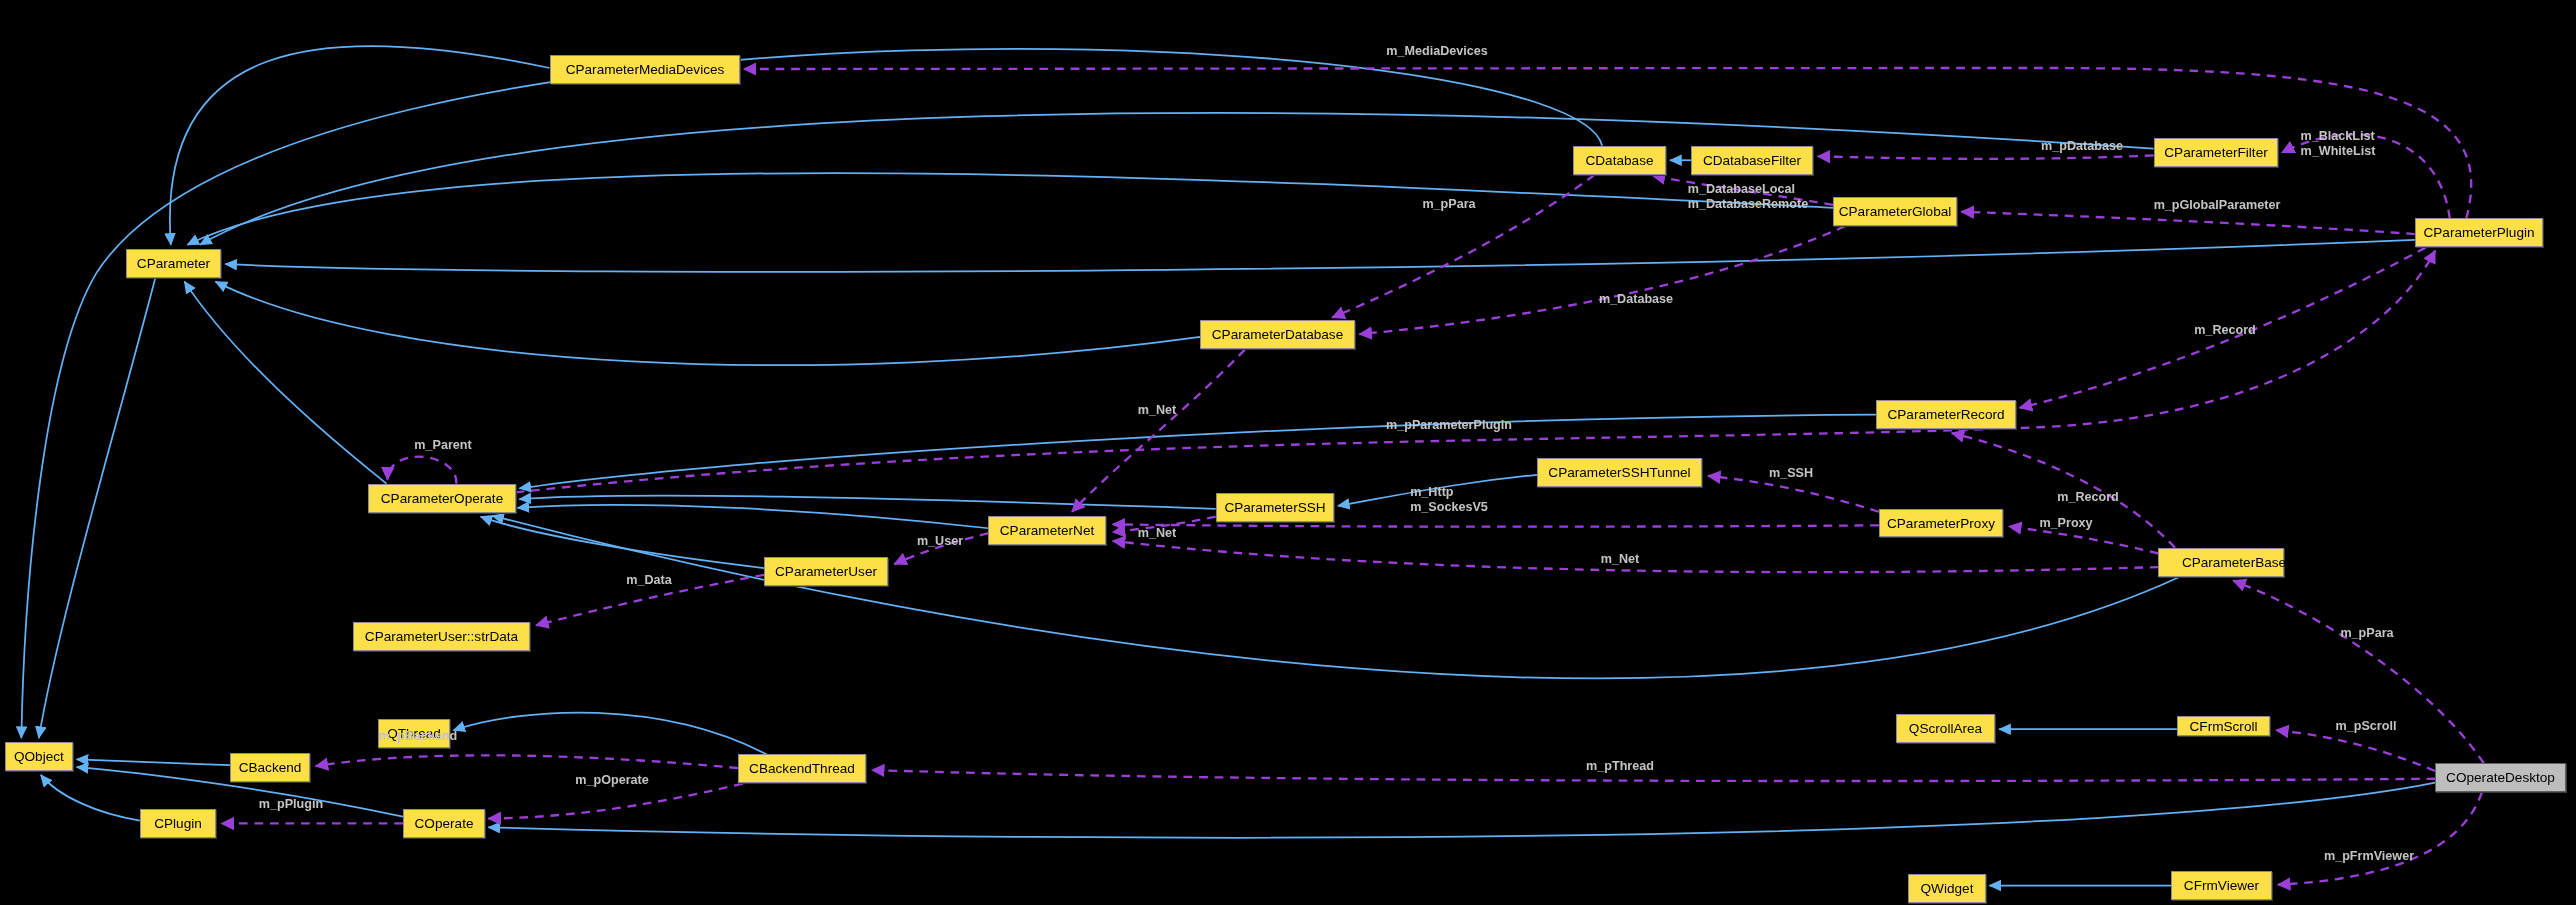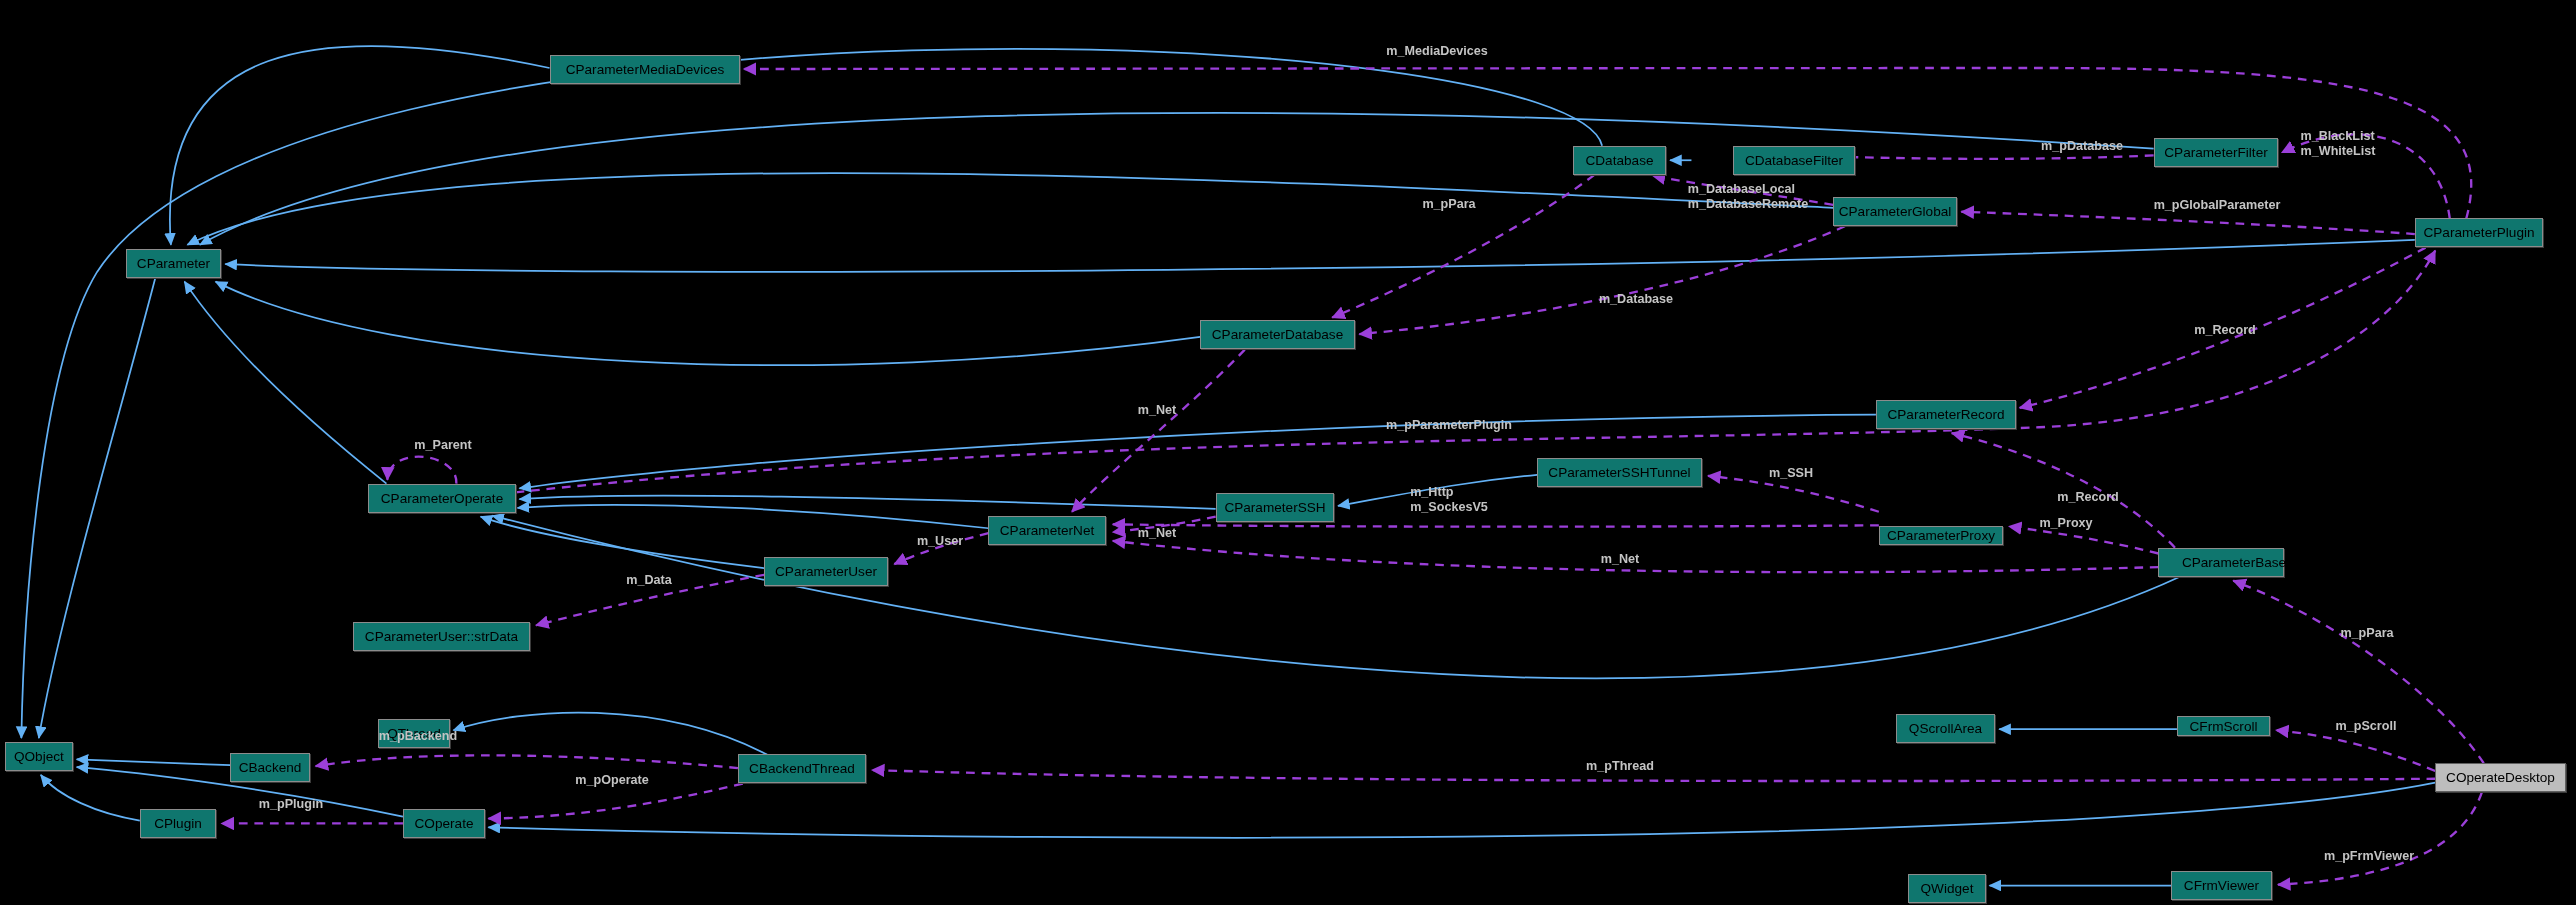--- a/index.html
+++ b/index.html
@@ -2,21 +2,21 @@
 <html><head>
 <meta charset="utf-8">
 <style>
   html,body{margin:0;padding:0;background:#000;}
   #canvas{position:relative;width:2576px;height:906px;background:#000;overflow:hidden;
           font-family:"Liberation Sans",sans-serif;}
   #edge-layer{position:absolute;left:0;top:0;width:2576px;height:906px;}
   .inh{stroke:#63b1f5;stroke-width:1.8;fill:none;}
   .use{stroke:#9b3fd9;stroke-width:2.4;fill:none;stroke-dasharray:9 7;}
   .class-node{position:absolute;height:29px;box-sizing:border-box;display:flex;align-items:center;
-      justify-content:center;background:#0f766e;border:1.9px solid #8c8c8c;color:#000;
+      justify-content:center;background:#fde047;border:1.9px solid #8c8c8c;color:#000;
       font-size:13.6px;white-space:nowrap;cursor:pointer;box-shadow:1px 1px 0 #3a3a3a;}
   .class-node.highlight{background:#bdbdbd;border-color:#606060;}
   .edge-label{position:absolute;transform:translate(-50%,-50%);color:#c4c4c4;
       font-size:12.6px;font-weight:bold;text-align:left;line-height:14.6px;white-space:nowrap;}
 </style>
 </head>
 <body>
 
 <div id="canvas">
   <svg id="edge-layer" viewBox="0 0 2653 933" xmlns="http://www.w3.org/2000/svg">
@@ -75,31 +75,31 @@
         <path d="M 2508,802 C 2000,806 1300,806 898,793" class="use" marker-end="url(#arrow-use)"></path>
         <path d="M 2556,816 C 2535,878 2455,906 2346,911" class="use" marker-end="url(#arrow-use)"></path>
         <path d="M 760,791 C 600,776 430,772 325,789" class="use" marker-end="url(#arrow-use)"></path>
         <path d="M 765,807 C 660,832 580,842 503,843" class="use" marker-end="url(#arrow-use)"></path>
         <path d="M 415,848 L 228,848" class="use" marker-end="url(#arrow-use)"></path>
       </g>
   </svg>
   <div id="nodes">
       <div class="class-node" style="left: 550px; top: 55px; width: 190px; height: 29px;">CParameterMediaDevices</div>
       <div class="class-node" style="left: 1573px; top: 146px; width: 93px; height: 29px;">CDatabase</div>
-      <div class="class-node" style="left: 1691px; top: 146px; width: 122px; height: 29px; margin-left: 42px;">CDatabaseFilter</div>
+      <div class="class-node" style="left: 1691px; top: 146px; width: 122px; height: 29px;">CDatabaseFilter</div>
       <div class="class-node" style="left: 2154px; top: 138px; width: 124px; height: 29px;">CParameterFilter</div>
       <div class="class-node" style="left: 1833px; top: 197px; width: 124px; height: 29px;">CParameterGlobal</div>
       <div class="class-node" style="left: 2415px; top: 218px; width: 128px; height: 29px;">CParameterPlugin</div>
       <div class="class-node" style="left: 126px; top: 249px; width: 95px; height: 29px;">CParameter</div>
       <div class="class-node" style="left: 1200px; top: 320px; width: 155px; height: 29px;">CParameterDatabase</div>
       <div class="class-node" style="left: 1876px; top: 400px; width: 140px; height: 29px;">CParameterRecord</div>
       <div class="class-node" style="left: 368px; top: 484px; width: 148px; height: 29px;">CParameterOperate</div>
       <div class="class-node" style="left: 1216px; top: 493px; width: 118px; height: 29px;">CParameterSSH</div>
       <div class="class-node" style="left: 1537px; top: 458px; width: 165px; height: 29px;">CParameterSSHTunnel</div>
-      <div class="class-node" style="left: 1879px; top: 526px; width: 124px; height: 19px;">CParameterProxy</div>
+      <div class="class-node" style="left: 1879px; top: 509px; width: 124px; height: 28px;">CParameterProxy</div>
       <div class="class-node" style="left: 988px; top: 516px; width: 118px; height: 29px;">CParameterNet</div>
       <div class="class-node" style="left: 764px; top: 557px; width: 124px; height: 29px;">CParameterUser</div>
       <div class="class-node" style="left: 2158px; top: 548px; width: 126px; height: 29px; padding-left: 26px;">CParameterBase</div>
       <div class="class-node" style="left: 353px; top: 622px; width: 177px; height: 29px;">CParameterUser::strData</div>
       <div class="class-node" style="left: 4.9px; top: 742px; width: 68px; height: 29px;">QObject</div>
       <div class="class-node" style="left: 230px; top: 753px; width: 80px; height: 29px;">CBackend</div>
       <div class="class-node" style="left: 378px; top: 719px; width: 72px; height: 29px;">QThread</div>
       <div class="class-node" style="left: 1896px; top: 714px; width: 99px; height: 29px;">QScrollArea</div>
       <div class="class-node" style="left: 2177px; top: 716px; width: 93px; height: 20px;">CFrmScroll</div>
       <div class="class-node" style="left: 738px; top: 754px; width: 128px; height: 29px;">CBackendThread</div>

